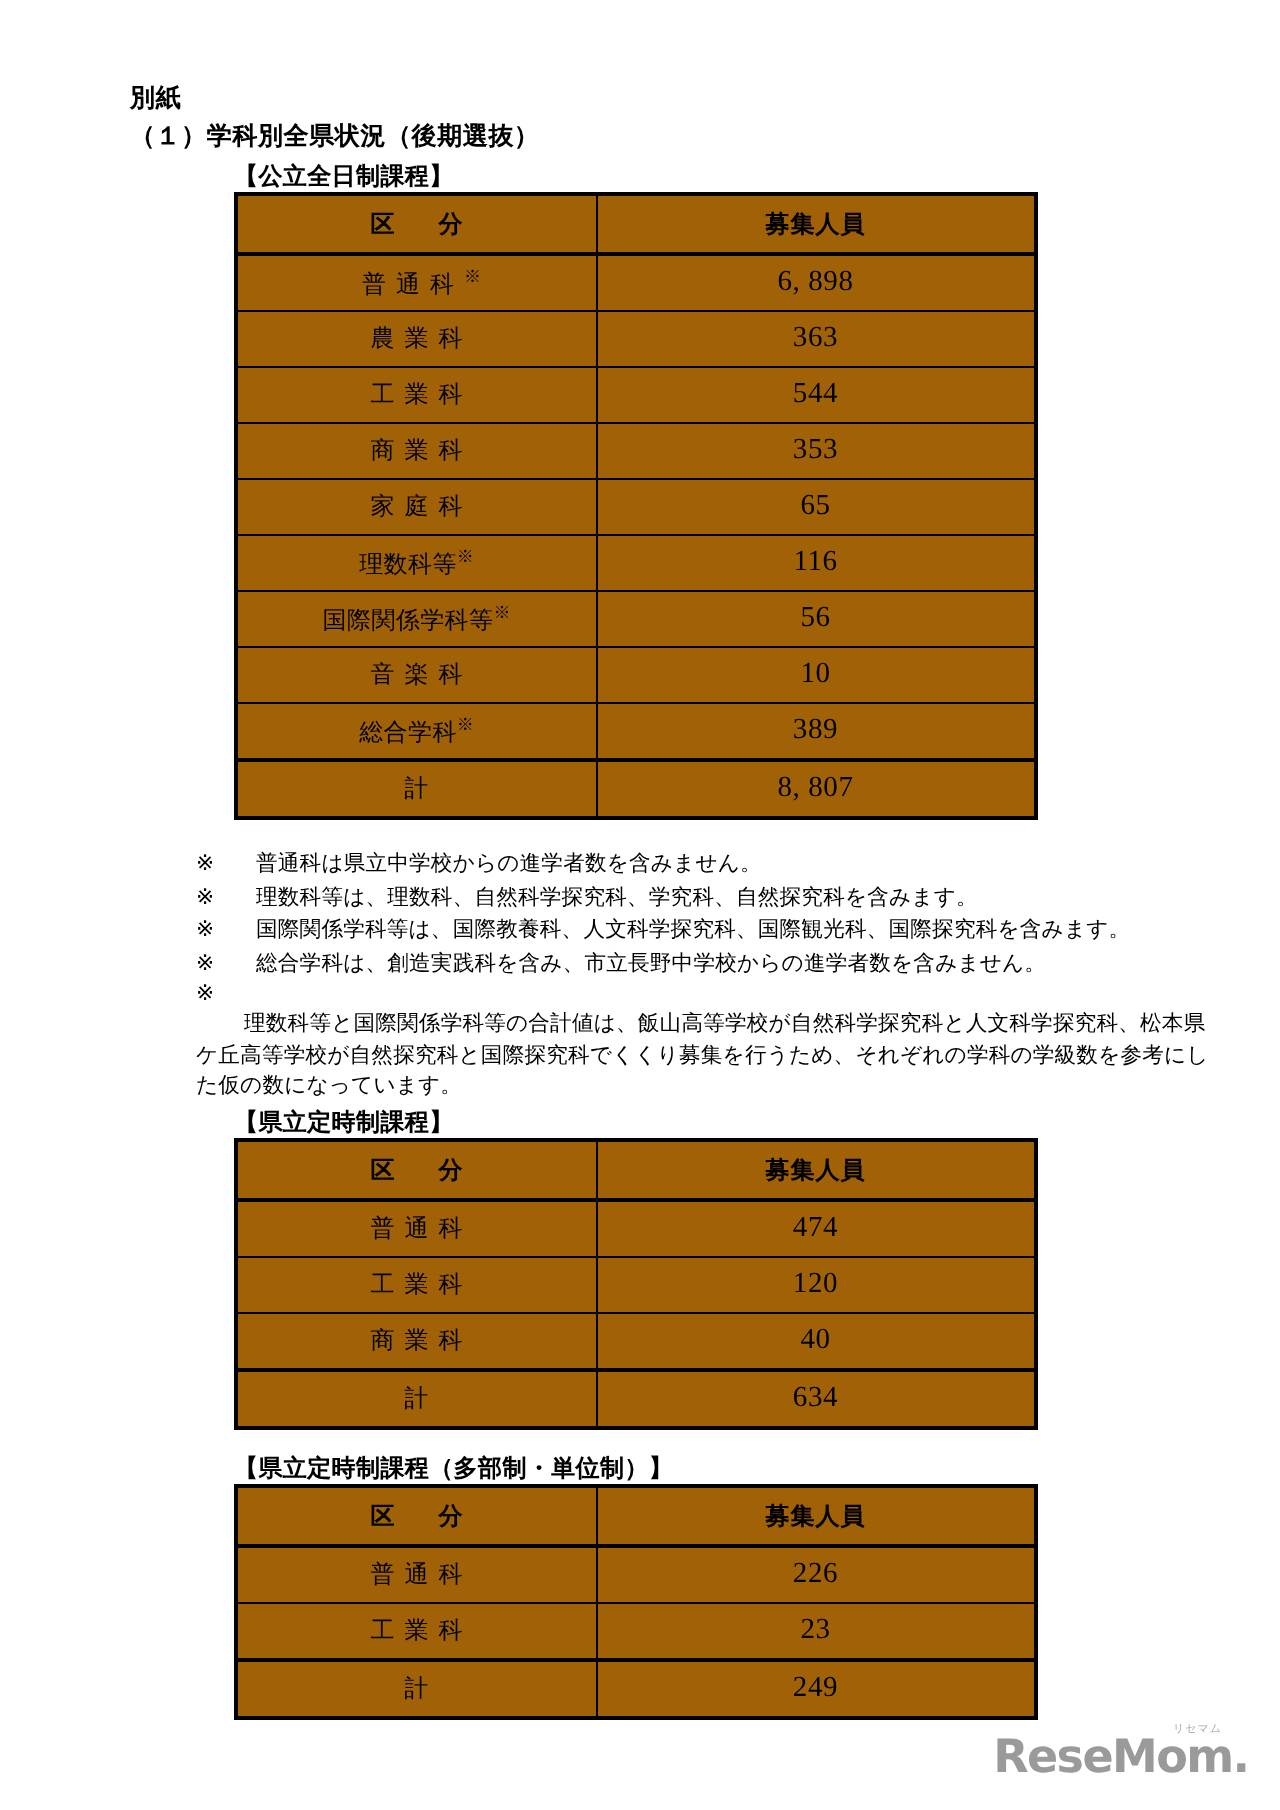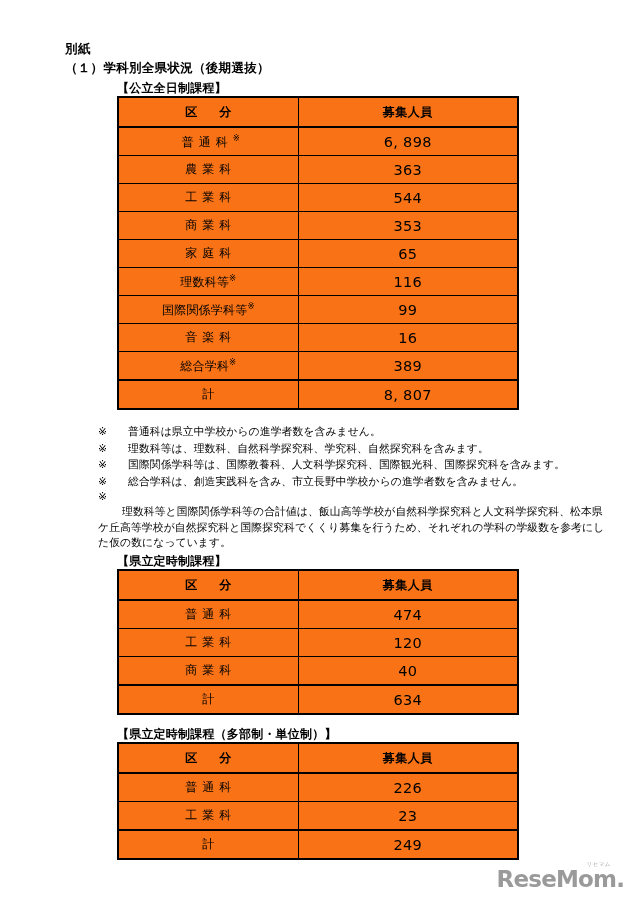--- a/index.html
+++ b/index.html
@@ -53,21 +53,22 @@
   #caption-2 { left: 105px; top: 553px; }
   #caption-3 { left: 105px; top: 726px; }
 
   
   .tbl {
     position: absolute;
     left: 105px;
     width: 400px;
     border-collapse: collapse;
     table-layout: fixed;
-    background: #f97316;
+    background: #a16207;
+    font-family: Liberation Serif, serif;
   }
   #table-1 { top: 96px; }
   #table-2 { top: 569px; }
   #table-3 { top: 742px; }
 
   .tbl col.c-div { width: 180px; }
   .tbl col.c-num { width: 220px; }
 
   .tbl th, .tbl td {
     border: 1px solid #000;
@@ -223,25 +224,25 @@
         <tr>
           <td class="div-cell"><span class="sp">家庭科</span></td>
           <td class="num-cell">65</td>
         </tr>
         <tr>
           <td class="div-cell"><span>理数科等</span><span class="mark">※</span></td>
           <td class="num-cell">116</td>
         </tr>
         <tr>
           <td class="div-cell"><span>国際関係学科等</span><span class="mark">※</span></td>
-          <td class="num-cell">99</td>
+          <td class="num-cell">56</td>
         </tr>
         <tr>
           <td class="div-cell"><span class="sp">音楽科</span></td>
-          <td class="num-cell">16</td>
+          <td class="num-cell">10</td>
         </tr>
         <tr>
           <td class="div-cell"><span>総合学科</span><span class="mark">※</span></td>
           <td class="num-cell">389</td>
         </tr>
         <tr class="total-row">
           <td class="div-cell"><span>計</span></td>
           <td class="num-cell">8, 807</td>
         </tr>
       </tbody>

